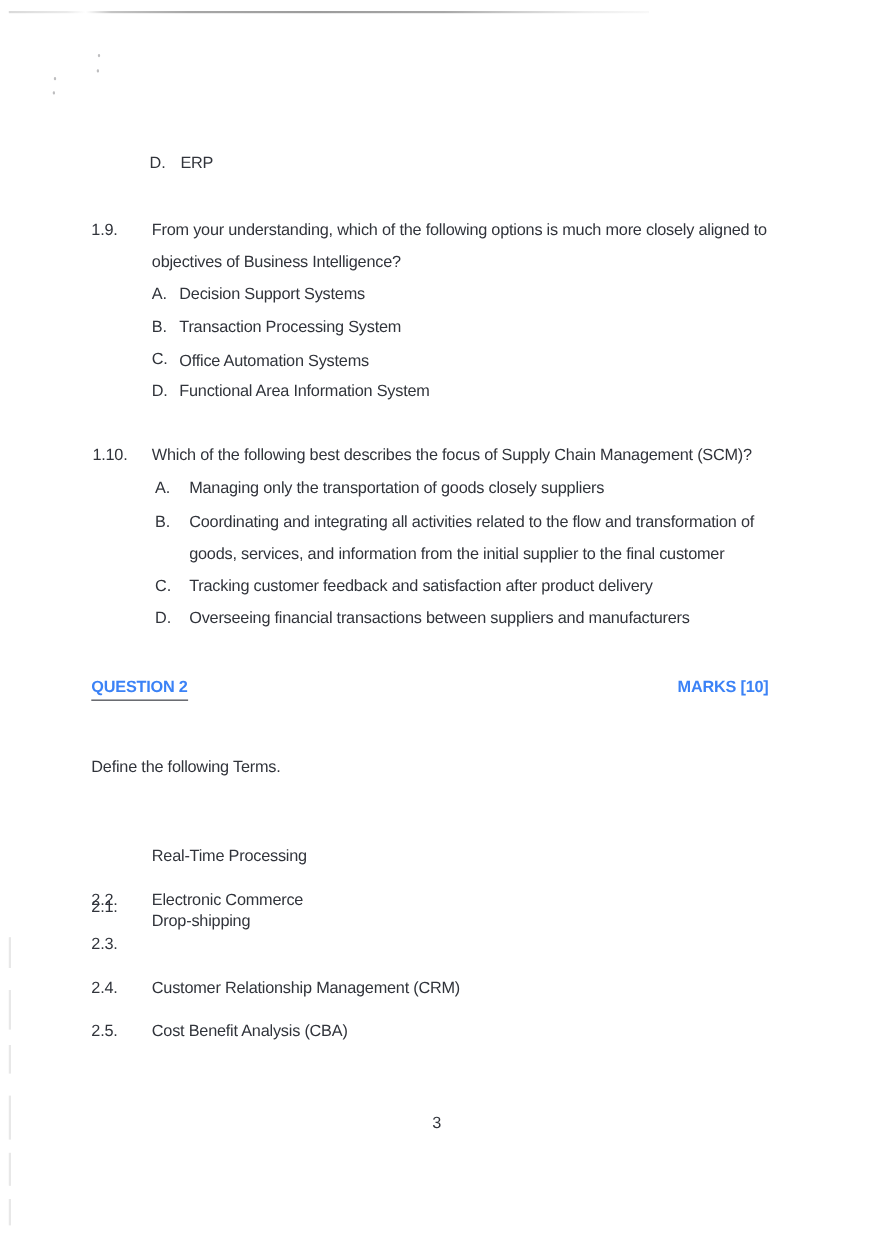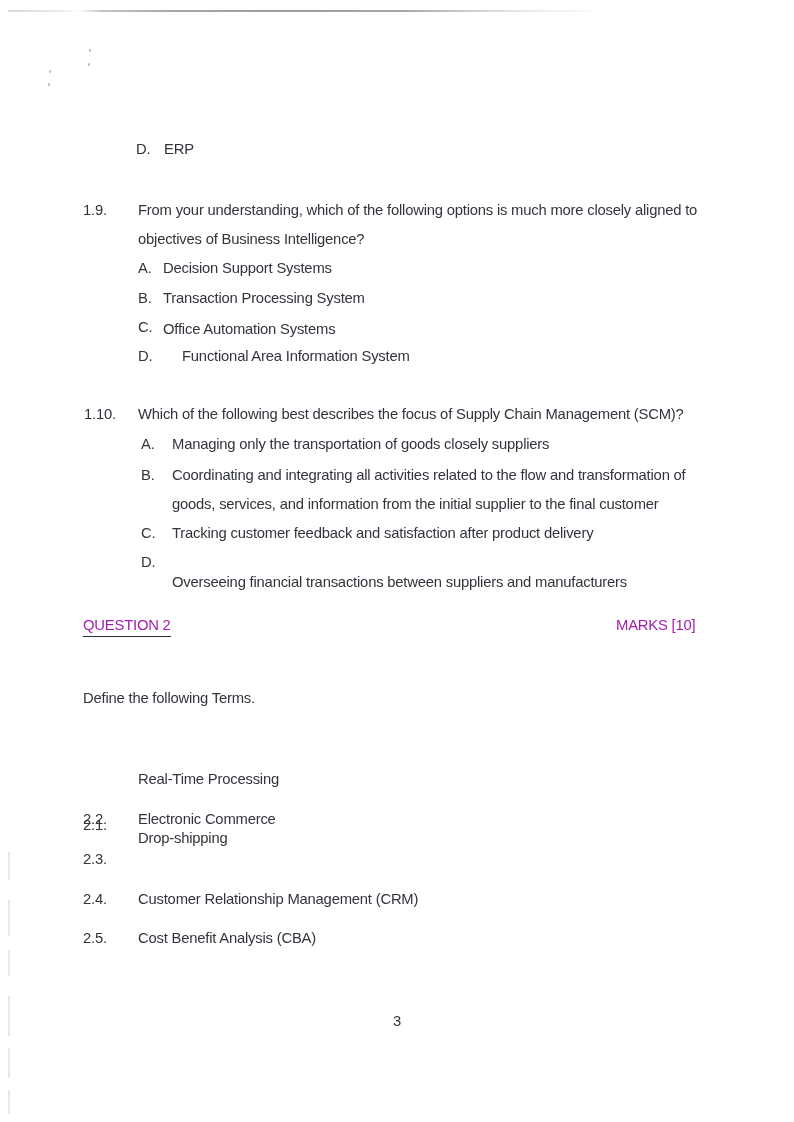--- a/index.html
+++ b/index.html
@@ -18,22 +18,22 @@
   }
   .t {
     position: absolute;
     font-size: 14.8px;
     line-height: 19px;
     letter-spacing: -0.2px;
     white-space: nowrap;
     color: #31343b;
   }
   .bold {
-    font-weight: 400;
-    color: #a21caf;
+    font-weight: 700;
+    color: #3b82f6;
   }
   .underlined {
     display: inline-block;
     border-bottom: 1.6px solid #2b2e36;
     padding-bottom: 1px;
   }
   
   .top-line {
     position: absolute;
     left: 8px;
@@ -92,37 +92,37 @@
   <div class="t" style="left:138px;top:259px;">A.</div>
   <div class="t" style="left:163px;top:259px;">Decision Support Systems</div>
 
   <div class="t" style="left:138px;top:289px;">B.</div>
   <div class="t" style="left:163px;top:289px;">Transaction Processing System</div>
 
   <div class="t" style="left:138px;top:318px;">C.</div>
   <div class="t" style="left:163px;top:320px;">Office Automation Systems</div>
 
   <div class="t" style="left:138px;top:347px;">D.</div>
-  <div class="t" style="left:163px;top:347px;margin-left:19px;">Functional Area Information System</div>
+  <div class="t" style="left:163px;top:347px;">Functional Area Information System</div>
 
   <div class="t" style="left:84px;top:405px;">1.10.</div>
   <div class="t" style="left:138px;top:405px;">Which of the following best describes the focus of Supply Chain Management (SCM)?</div>
 
   <div class="t" style="left:141px;top:435px;">A.</div>
   <div class="t" style="left:172px;top:435px;">Managing only the transportation of goods closely suppliers</div>
 
   <div class="t" style="left:141px;top:466px;">B.</div>
   <div class="t" style="left:172px;top:466px;text-align:right;">Coordinating and integrating all activities related to the flow and transformation of</div>
   <div class="t" style="left:172px;top:495px;">goods, services, and information from the initial supplier to the final customer</div>
 
   <div class="t" style="left:141px;top:524px;">C.</div>
   <div class="t" style="left:172px;top:524px;">Tracking customer feedback and satisfaction after product delivery</div>
 
   <div class="t" style="left:141px;top:553px;">D.</div>
-  <div class="t" style="left:172px;top:553px;margin-top:20px;">Overseeing financial transactions between suppliers and manufacturers</div>
+  <div class="t" style="left:172px;top:553px;">Overseeing financial transactions between suppliers and manufacturers</div>
 
   <div class="t bold" style="left:83px;top:616px;">
     <span class="underlined">QUESTION 2</span>
   </div>
   <div class="t bold" style="left:616px;top:616px;">MARKS [10]</div>
 
   <div class="t" style="left:83px;top:689px;">Define the following Terms.</div>
 
   <div class="t" style="left:83px;top:816px;">2.1.</div>
   <div class="t" style="left:138px;top:770px;">Real-Time Processing</div>

